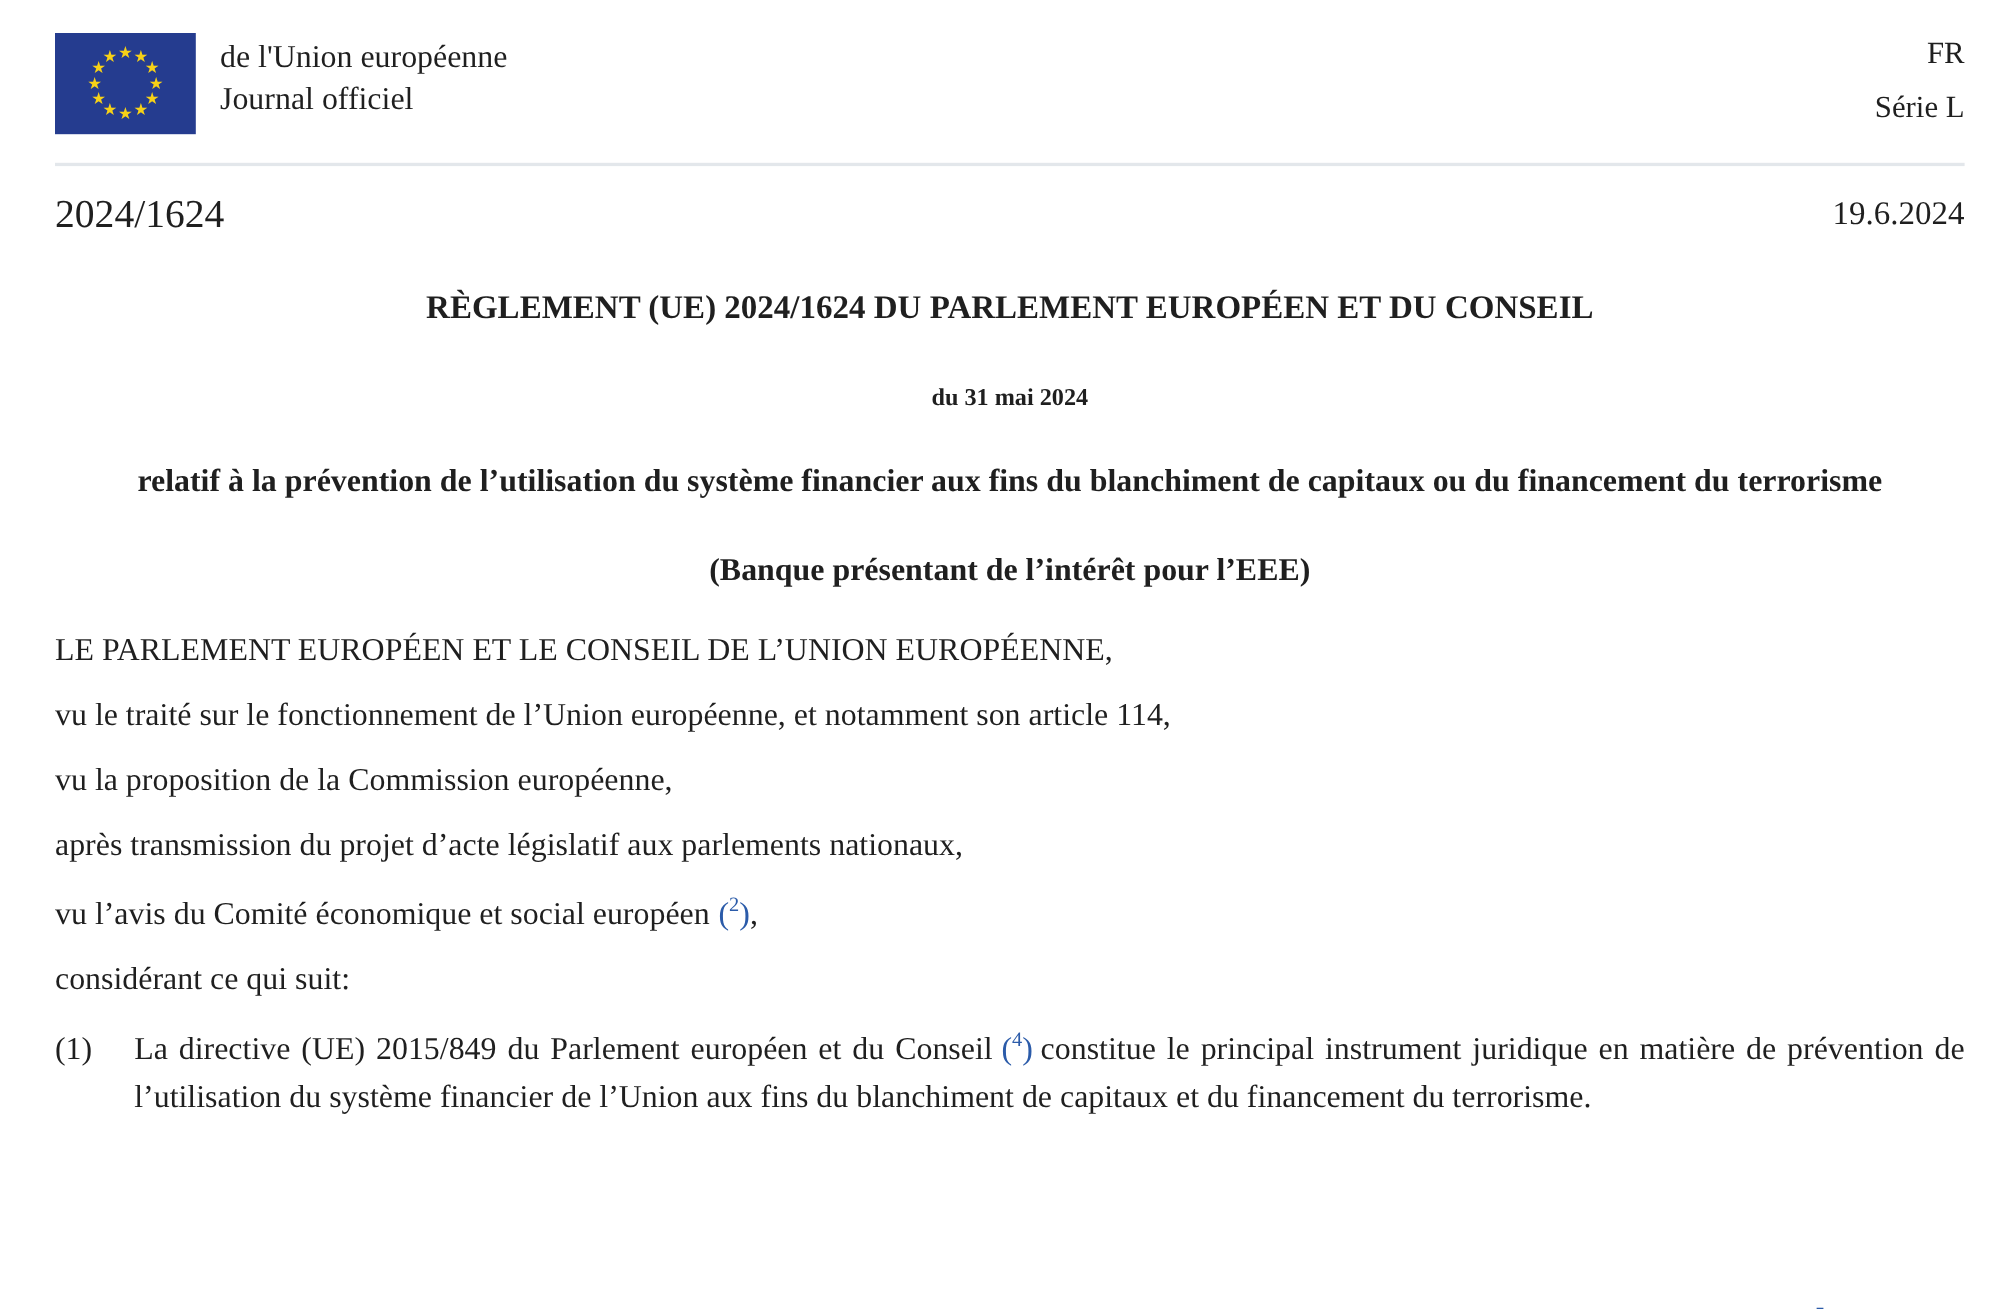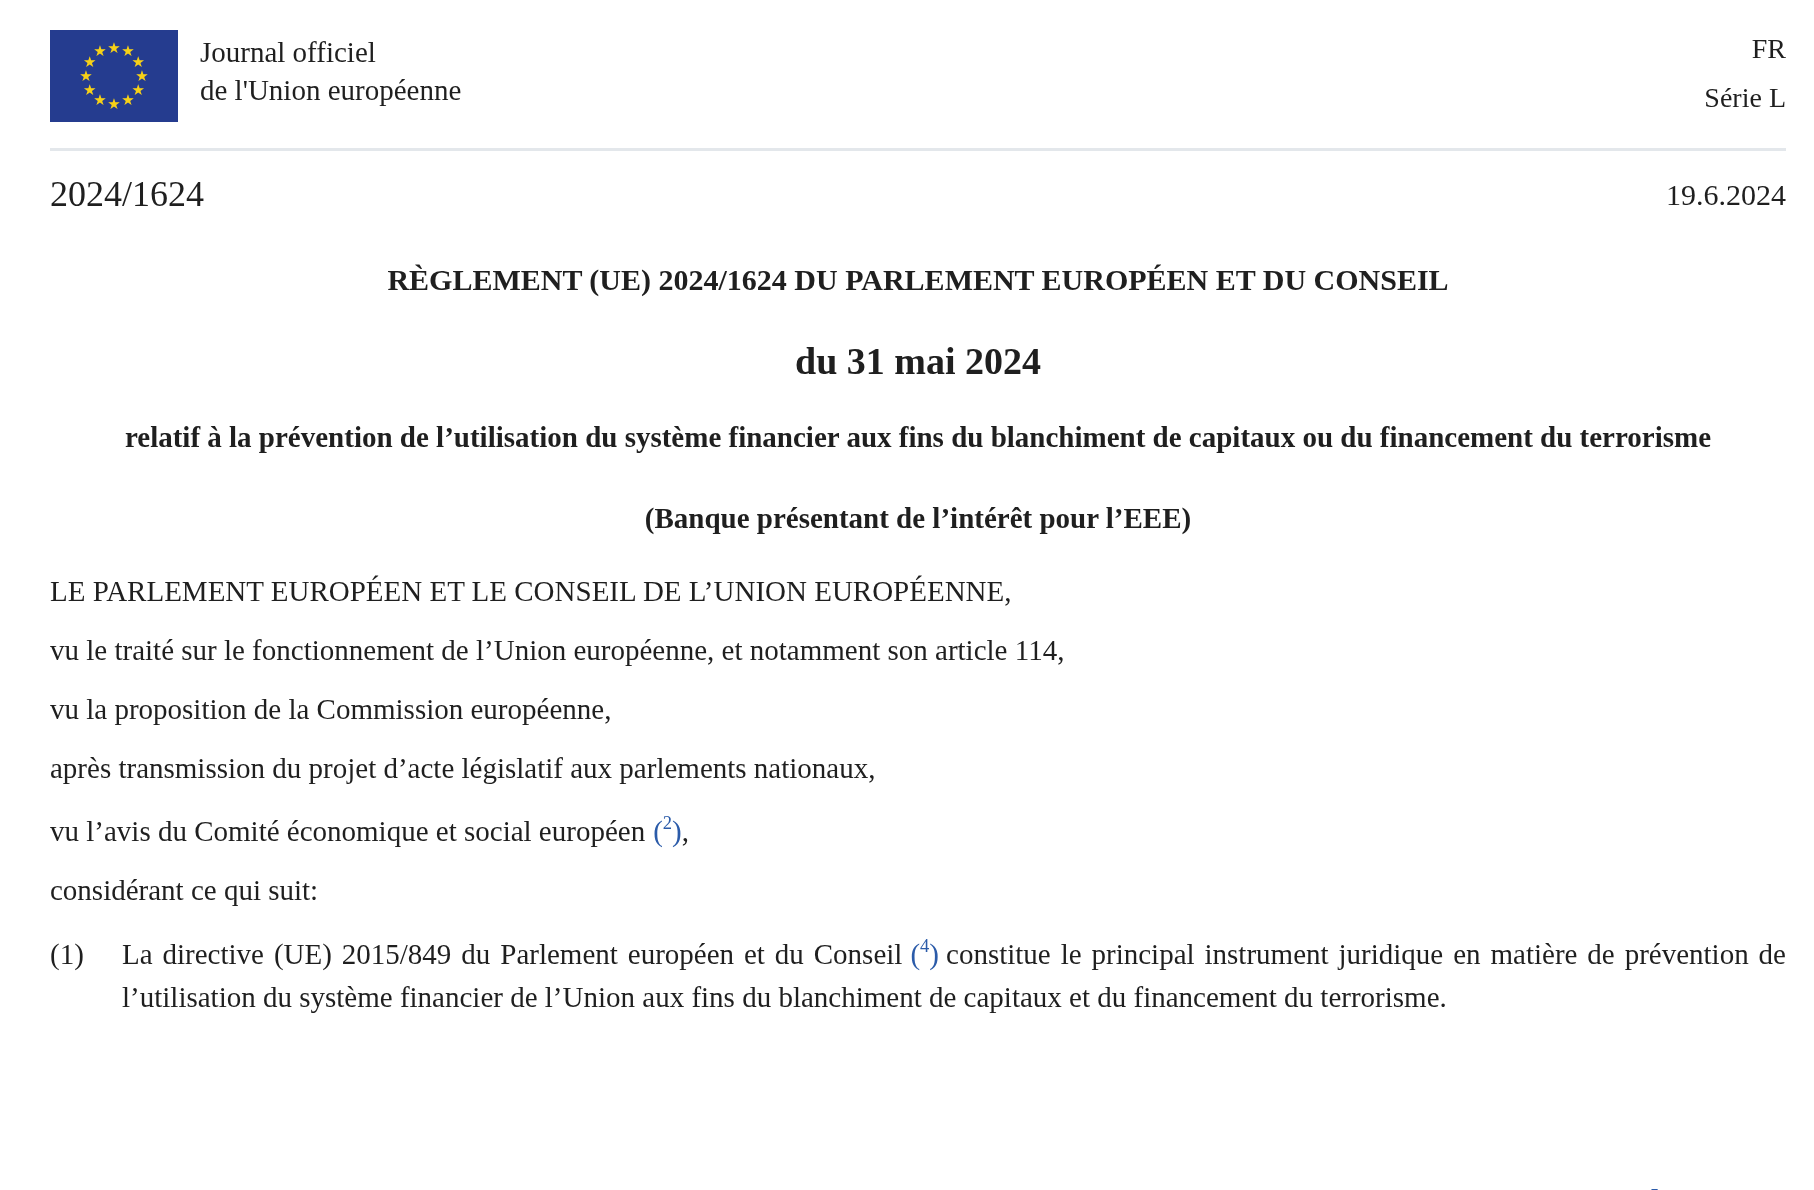--- a/index.html
+++ b/index.html
@@ -60,21 +60,21 @@
     font-size: 36px; line-height: 46px;
   }
   .doc-date {
     position: absolute; right: 0; top: 6px;
     font-size: 30px; line-height: 36px;
   }
 
   
   h1, h2 { font-weight: bold; text-align: center; margin: 0; }
   h1.reg-title { margin-top: 44px; font-size: 30px; line-height: 38px; }
-  h2.reg-date  { margin-top: 44px; font-size: 38px; line-height: 36px; }
+  h2.reg-date  { margin-top: 44px; font-size: 22px; line-height: 36px; }
   h2.reg-subject {
     margin-top: 36px; font-size: 29px; line-height: 45px;
     padding: 0 40px;
   }
   h2.reg-eea   { margin-top: 40px; font-size: 29px; line-height: 36px; }
 
   
   p.line { margin: 25px 0 0 0; font-size: 29px; line-height: 34px; }
   p.line.opening { margin-top: 38px; }
   p.line.fn-line { margin-top: 29px; }
@@ -113,22 +113,22 @@
         <span class="star">★</span>
         <span class="star">★</span>
         <span class="star">★</span>
         <span class="star">★</span>
         <span class="star">★</span>
         <span class="star">★</span>
         <span class="star">★</span>
         <span class="star">★</span>
       </div>
       <div class="journal-name">
+        <div>de l'Union européenne</div>
         <div>Journal officiel</div>
-        <div>de l'Union européenne</div>
       </div>
     </div>
     <div class="masthead-right">
       <div class="lang">FR</div>
       <div class="series">Série L</div>
     </div>
   </header>
 
   <hr class="rule">
 

